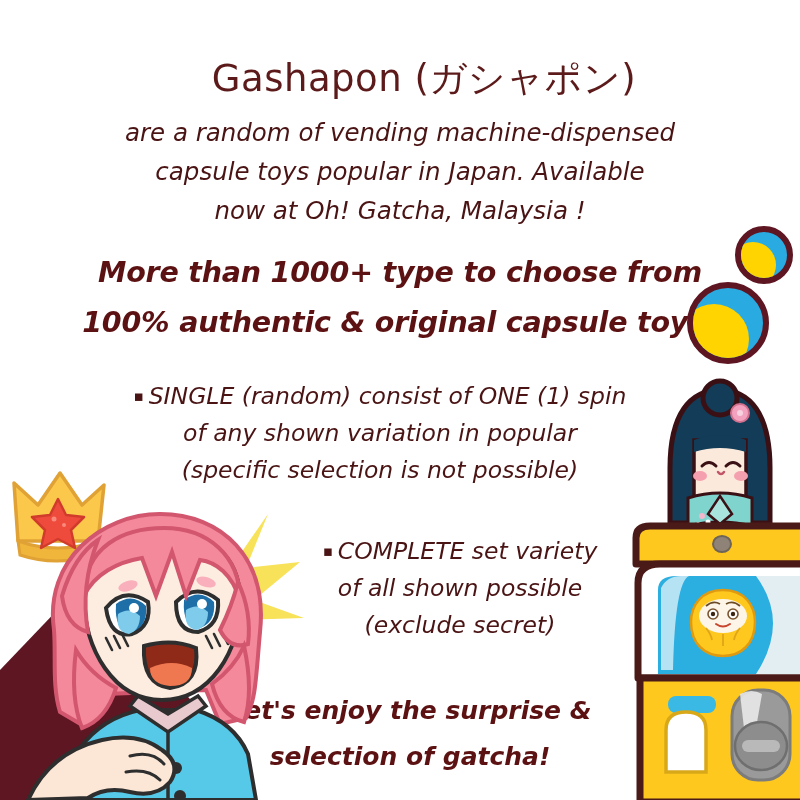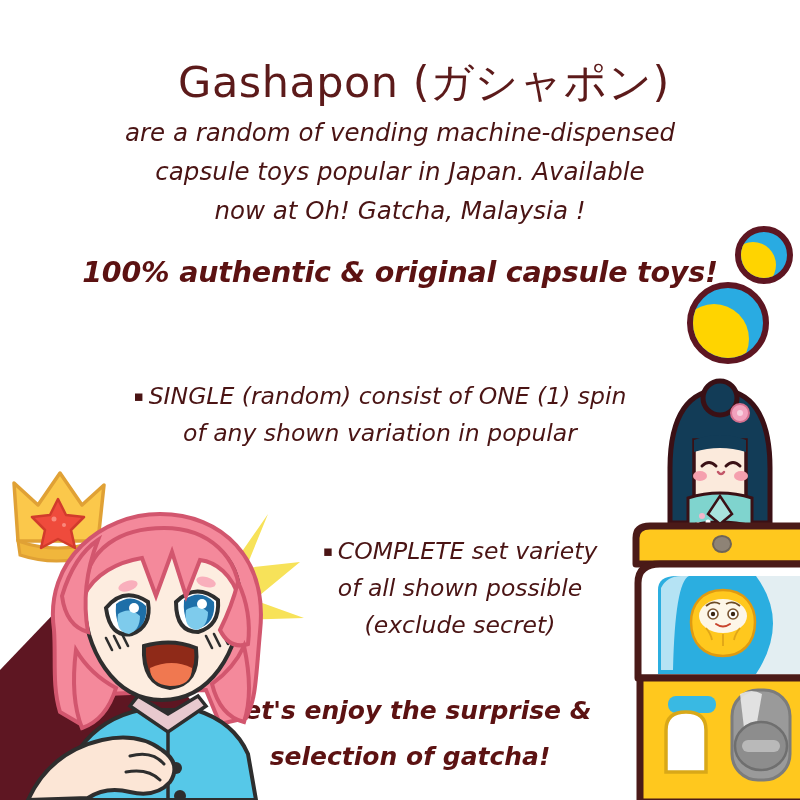--- a/index.html
+++ b/index.html
@@ -61,21 +61,21 @@
     z-index: 40;
     text-align: center;
     color: #5E1622;
   }
   .title {
     position: absolute;
     top: 54px;
     left: 0;
     right: 0;
     font-family: "DejaVu Sans", sans-serif;
-    font-size: 43px;
+    font-size: 37px;
     font-weight: 400;
     letter-spacing: 0.5px;
     color: #5C1A1A;
     margin-left: 48px;
   }
   .lede {
     position: absolute;
     top: 113px;
     left: 110px;
     right: 110px;
@@ -300,28 +300,30 @@
 
     <div class="title">Gashapon (ガシャポン)</div>
 
     <div class="lede">
       <div>are a random of vending machine-dispensed</div>
       <div>capsule toys popular in Japan. Available</div>
       <div>now at Oh! Gatcha, Malaysia !</div>
     </div>
 
     <div class="headline">
+      <div>More than 1000+ type to choose from</div>
       <div>100% authentic &amp; original capsule toys!</div>
     </div>
 
     <div class="bullet-block bullet-single">
       <div>
         <span class="bullet-mark">▪</span><span>SINGLE (random) consist of ONE (1) spin</span>
       </div>
       <div>of any shown variation in popular</div>
+      <div>(specific selection is not possible)</div>
     </div>
 
     <div class="bullet-block bullet-complete">
       <div>
         <span class="bullet-mark">▪</span><span>COMPLETE set variety</span>
       </div>
       <div>of all shown possible</div>
       <div>(exclude secret)</div>
     </div>
 

